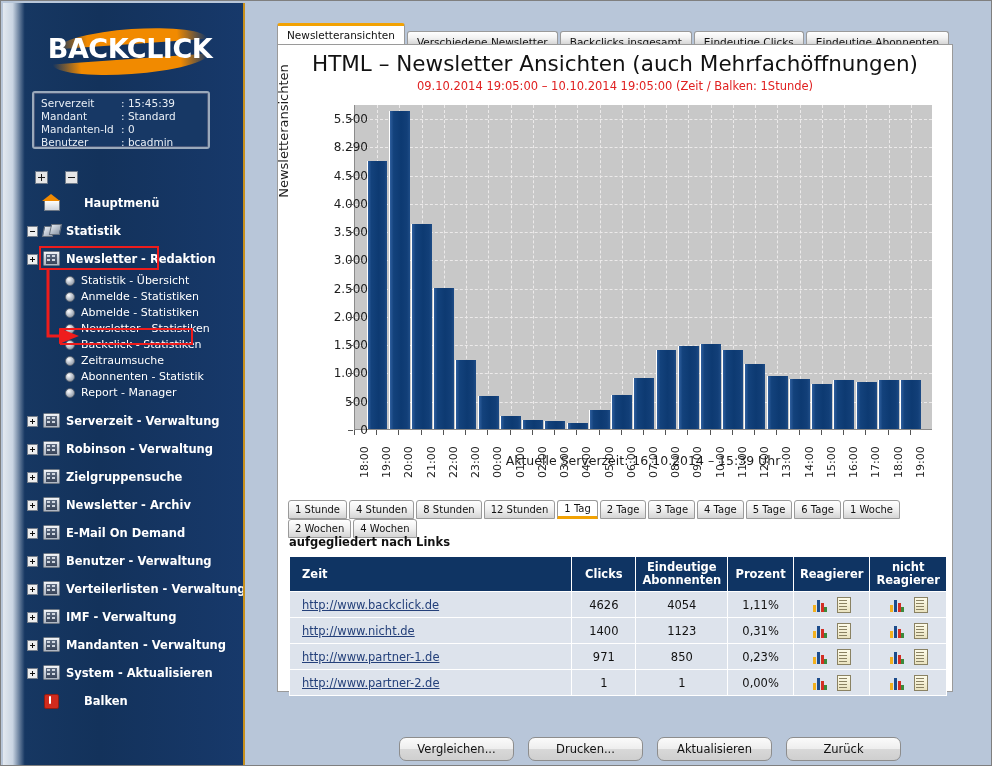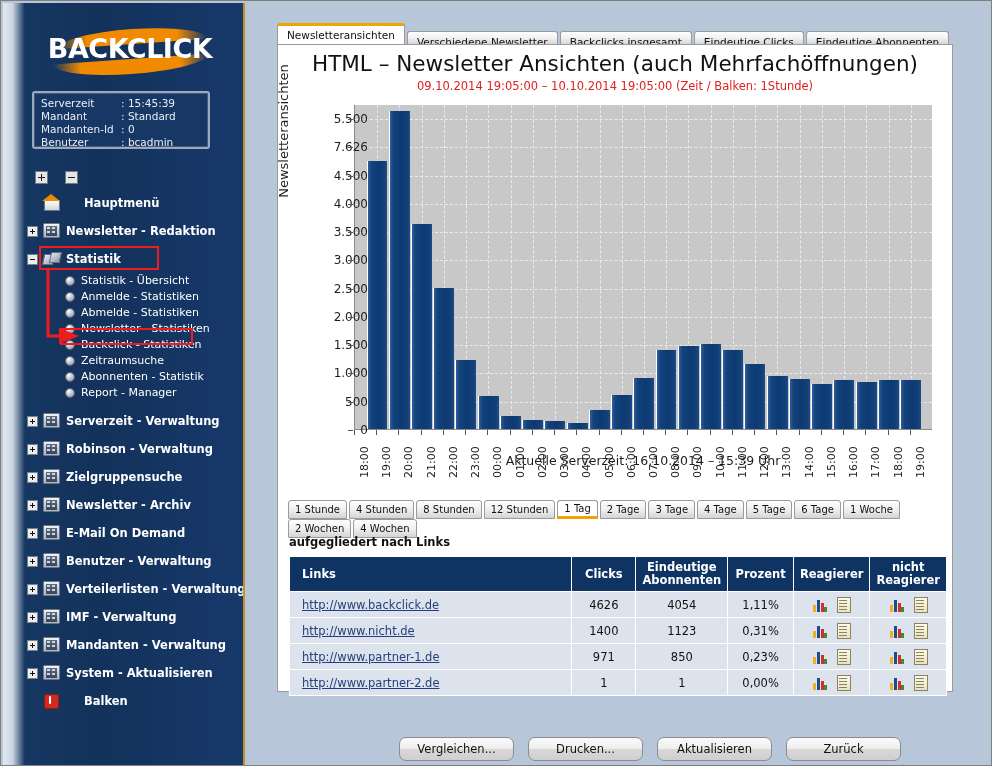--- a/index.html
+++ b/index.html
@@ -269,29 +269,29 @@
       <span class="treebtn"></span>
     </div>
 
     <div id="nav">
       <div class="nav-top no-exp">
         <span class="ico ico-home"></span>
         <span class="lbl">Hauptmenü</span>
       </div>
 
       <div class="nav-top">
-        <span class="exp plus"></span>
-        <span class="ico ico-folder"></span>
-        <span class="lbl">Newsletter - Redaktion</span>
-      </div>
-
-      <div class="nav-top">
         <span class="exp"></span>
         <span class="ico ico-stat"></span>
         <span class="lbl">Statistik</span>
+      </div>
+
+      <div class="nav-top">
+        <span class="exp plus"></span>
+        <span class="ico ico-folder"></span>
+        <span class="lbl">Newsletter - Redaktion</span>
       </div>
 
       <div class="nav-sub">
         <span class="bullet"></span>
         <span>Statistik - Übersicht</span>
       </div>
       <div class="nav-sub">
         <span class="bullet"></span>
         <span>Anmelde - Statistiken</span>
       </div>
@@ -529,34 +529,34 @@
           <div class="ytick" style="top: 187.696px;">2.500</div>
           <div class="ytickmark" style="top: 187.696px;"></div>
           <div class="ytick" style="top: 159.435px;">3.000</div>
           <div class="ytickmark" style="top: 159.435px;"></div>
           <div class="ytick" style="top: 131.174px;">3.500</div>
           <div class="ytickmark" style="top: 131.174px;"></div>
           <div class="ytick" style="top: 102.913px;">4.000</div>
           <div class="ytickmark" style="top: 102.913px;"></div>
           <div class="ytick" style="top: 74.6522px;">4.500</div>
           <div class="ytickmark" style="top: 74.6522px;"></div>
-          <div class="ytick" style="top: 46.3913px;">7.626</div>
+          <div class="ytick" style="top: 46.3913px;">8.290</div>
           <div class="ytickmark" style="top: 46.3913px;"></div>
           <div class="ytick" style="top: 18.1304px;">5.500</div>
           <div class="ytickmark" style="top: 18.1304px;"></div>
         </div>
 
       <div id="timebar"><span class="tbtn">1 Stunde</span><span class="tbtn">4 Stunden</span><span class="tbtn">8 Stunden</span><span class="tbtn">12 Stunden</span><span class="tbtn active">1 Tag</span><span class="tbtn">2 Tage</span><span class="tbtn">3 Tage</span><span class="tbtn">4 Tage</span><span class="tbtn">5 Tage</span><span class="tbtn">6 Tage</span><span class="tbtn">1 Woche</span><span class="tbtn">2 Wochen</span><span class="tbtn">4 Wochen</span></div>
 
       <div id="tablesec">
         <div id="table-caption">aufgegliedert nach Links</div>
         <table class="data">
           <thead>
             <tr>
-              <th class="link-h" style="width:300px">Links</th>
+              <th class="link-h" style="width:300px">Zeit</th>
               <th style="width:66px">Clicks</th>
               <th style="width:78px">
                 <span>Eindeutige</span><br>
                 <span>Abonnenten</span>
               </th>
               <th style="width:66px">Prozent</th>
               <th style="width:72px">Reagierer</th>
               <th style="width:76px">
                 <span>nicht</span><br>
                 <span>Reagierer</span>

